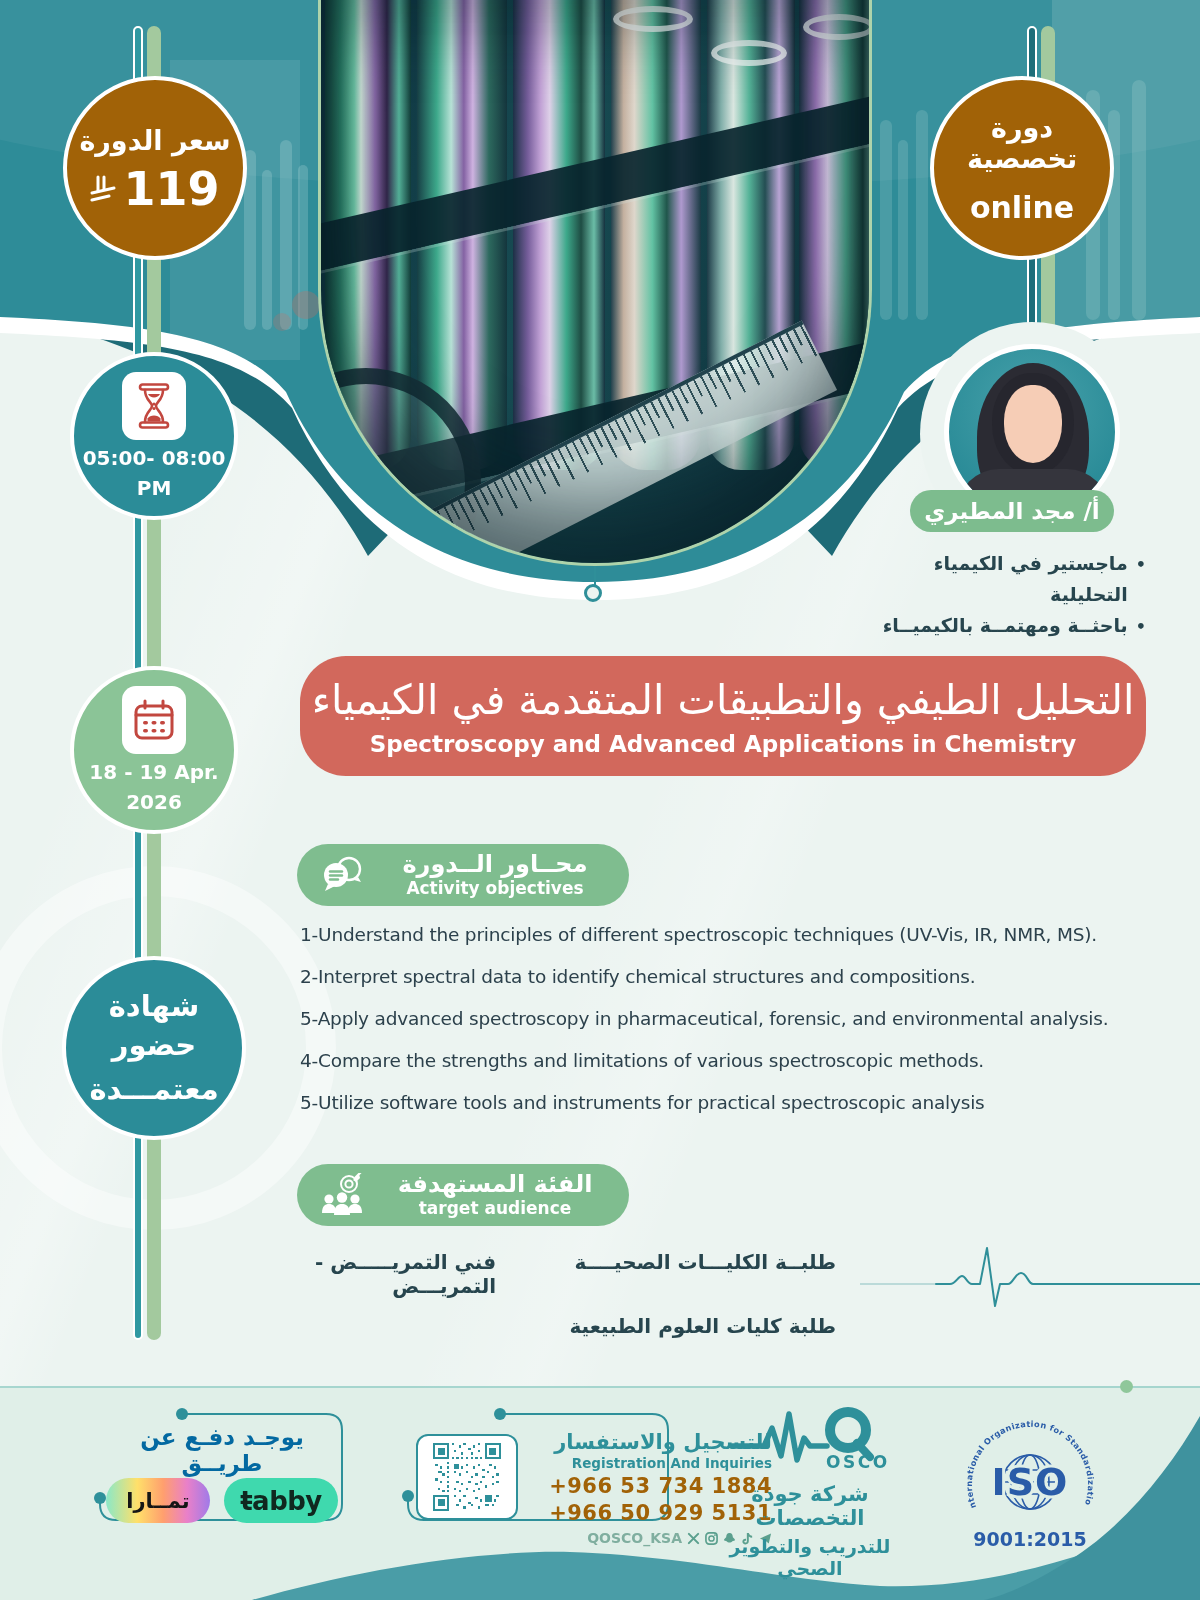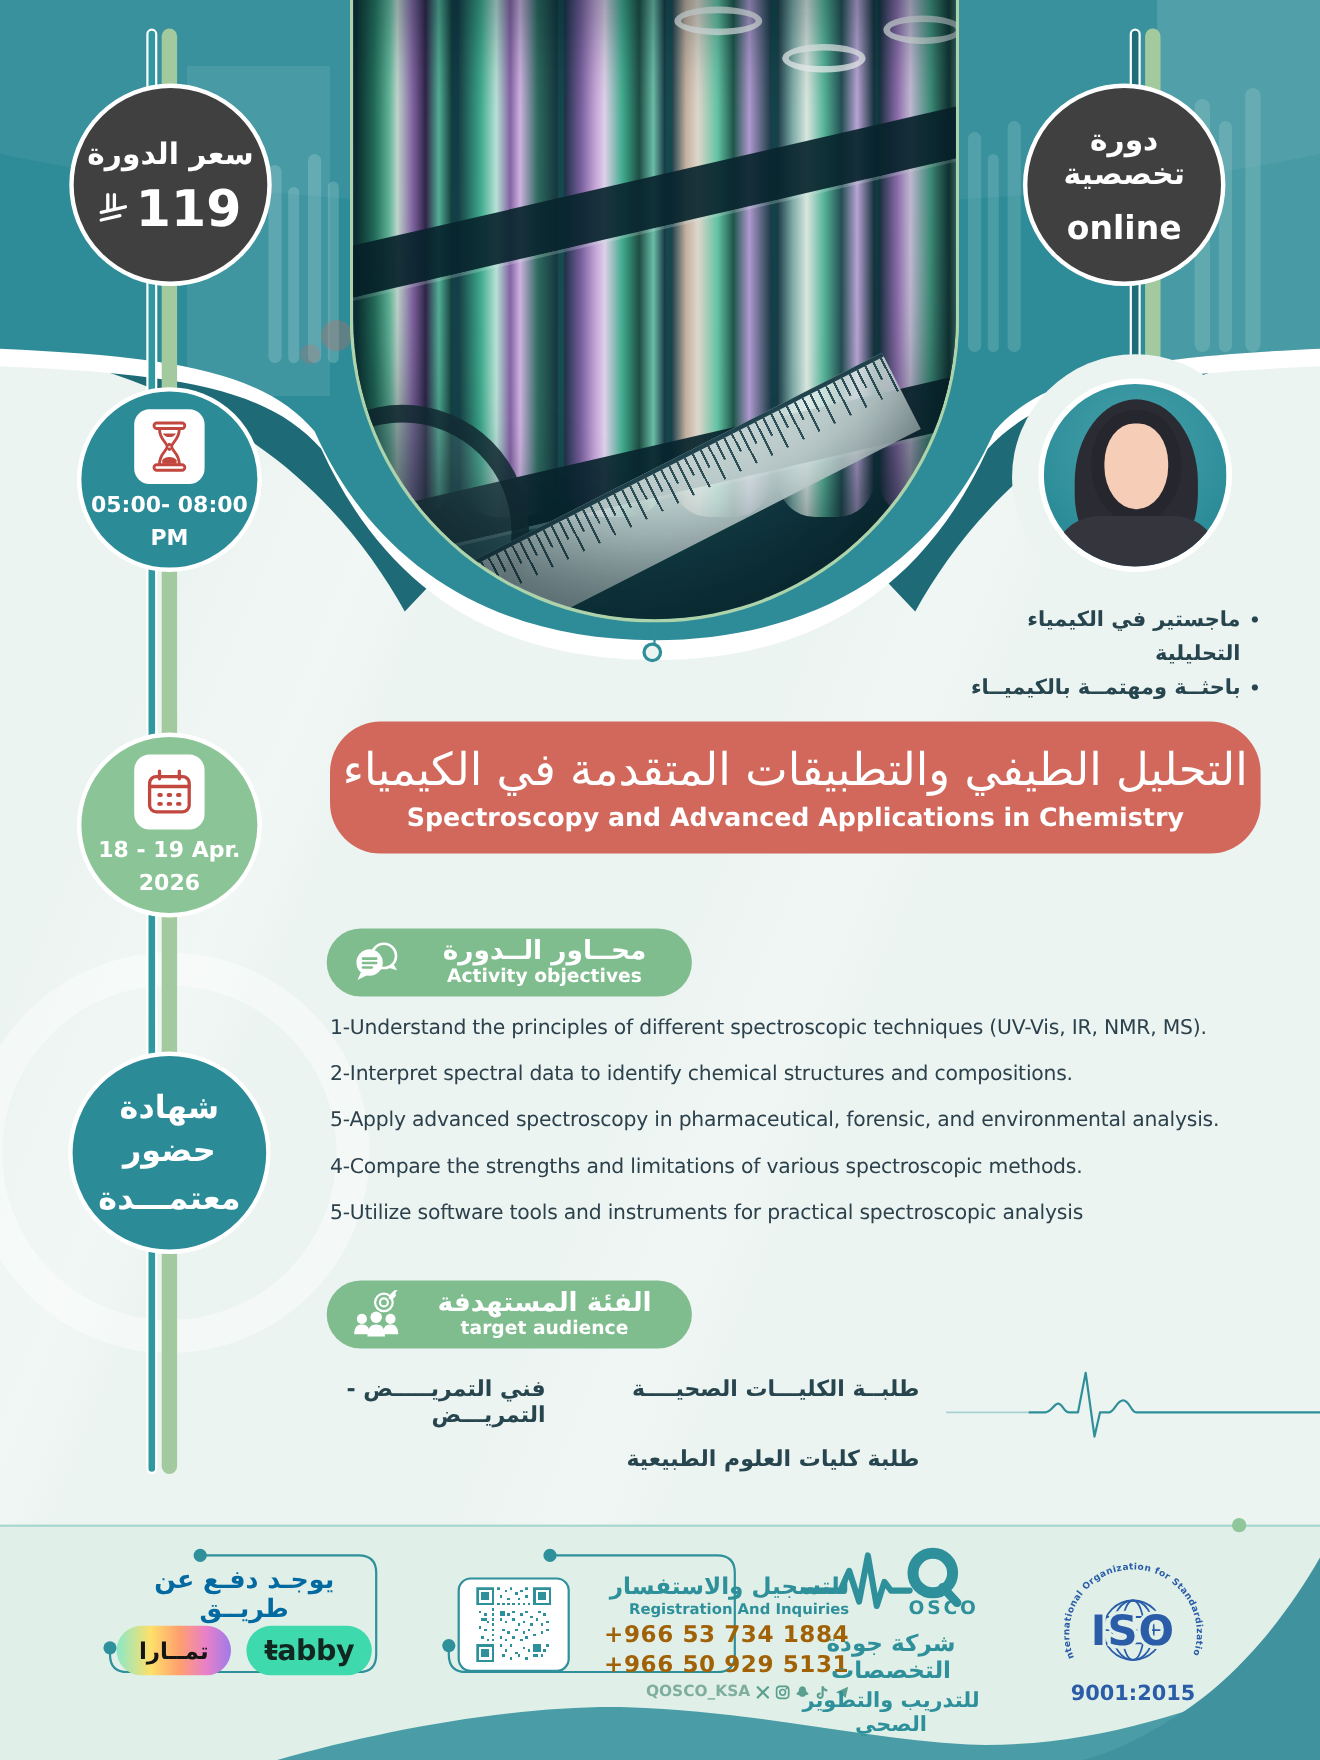--- a/index.html
+++ b/index.html
@@ -30,21 +30,21 @@
   .rack{position:absolute;left:-60px;width:760px;height:46px;background:rgba(9,37,46,.92);transform:rotate(-13deg);box-shadow:0 3px 0 rgba(210,230,228,.25);}
   .ruler{position:absolute;left:-50px;top:448px;width:580px;height:78px;background:rgba(226,238,236,.85);transform:rotate(-27deg);border-top:4px solid #22444e;
     background-image:repeating-linear-gradient(90deg,#31525a 0 2px,transparent 2px 16px),repeating-linear-gradient(90deg,#31525a 0 2px,transparent 2px 8px);
     background-size:100% 34px,100% 18px;background-position:0 0,0 0;background-repeat:no-repeat;background-color:rgba(226,238,236,.85);}
   .protractor{position:absolute;left:-70px;top:368px;width:230px;height:230px;border-radius:50%;border:16px solid rgba(18,42,50,.85);background:rgba(160,190,190,.2);}
   .arch-shade{position:absolute;inset:0;border-radius:0 0 277px 277px;box-shadow:inset 0 -60px 80px rgba(5,25,32,.55),inset 0 40px 60px rgba(5,25,32,.25);}
   .arch-stem{left:594px;top:566px;width:2px;height:20px;background:#2F8F99;z-index:3;}
   .arch-ring{left:584px;top:584px;width:18px;height:18px;border:3px solid #2F8F99;border-radius:50%;background:#ECF4F1;z-index:3;}
   
   .badge-circle{border-radius:50%;border:4px solid #fff;color:#fff;text-align:center;z-index:4;display:flex;flex-direction:column;align-items:center;justify-content:center;}
-  .coral{background:#404040;}
+  .coral{background:#a16207;}
   .tealbg{background:#2B8C98;}
   .greenbg{background:#8BC497;align-items:center;}
   .c-price{left:63px;top:76px;width:184px;height:184px;gap:10px;}
   .c-price .lbl{font-size:27px;font-weight:bold;}
   .c-price .amt{display:flex;align-items:center;gap:7px;font-size:46px;font-weight:bold;line-height:1;}
   .c-online{left:930px;top:76px;width:184px;height:184px;gap:16px;}
   .c-online .l1{font-size:27px;font-weight:bold;}
   .c-online .l2{font-size:30px;font-weight:bold;}
   .c-time{left:70px;top:352px;width:168px;height:168px;gap:6px;}
   .c-date{left:70px;top:666px;width:168px;height:168px;gap:6px;}
@@ -229,20 +229,21 @@
     <div class="t">شهادة حضور</div>
     <div class="t">معتمـــدة</div>
   </div>
 
   <div class="abs avatar-backdrop"></div>
   <div class="abs avatar">
     <div class="hijab"></div>
     <div class="face"></div>
     <div class="shoulders"></div>
   </div>
+  <div class="abs name-pill" dir="rtl">أ/ مجد المطيري</div>
   <div class="abs quals">
     <div class="row">
       <span class="dot">•</span>
       <span>ماجستير في الكيمياء التحليلية</span>
     </div>
     <div class="row">
       <span class="dot">•</span>
       <span>باحثــة ومهتمــة بالكيميــاء</span>
     </div>
   </div>

